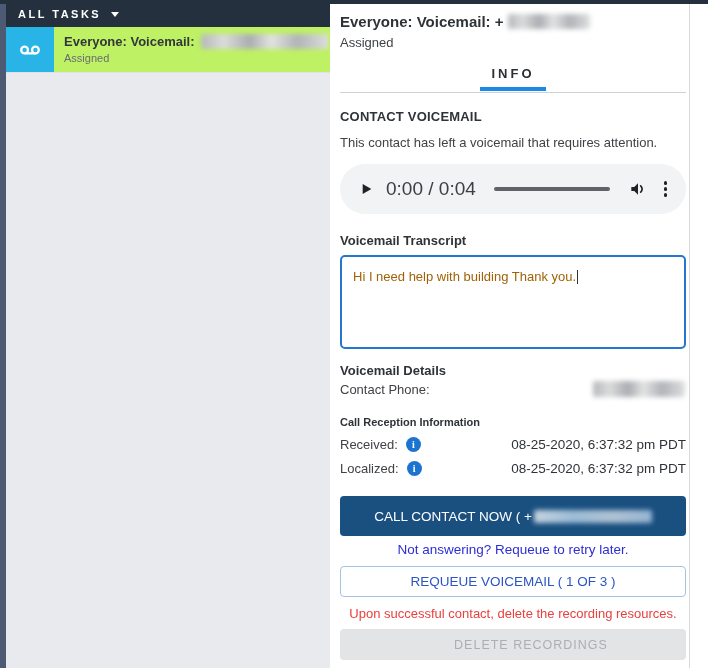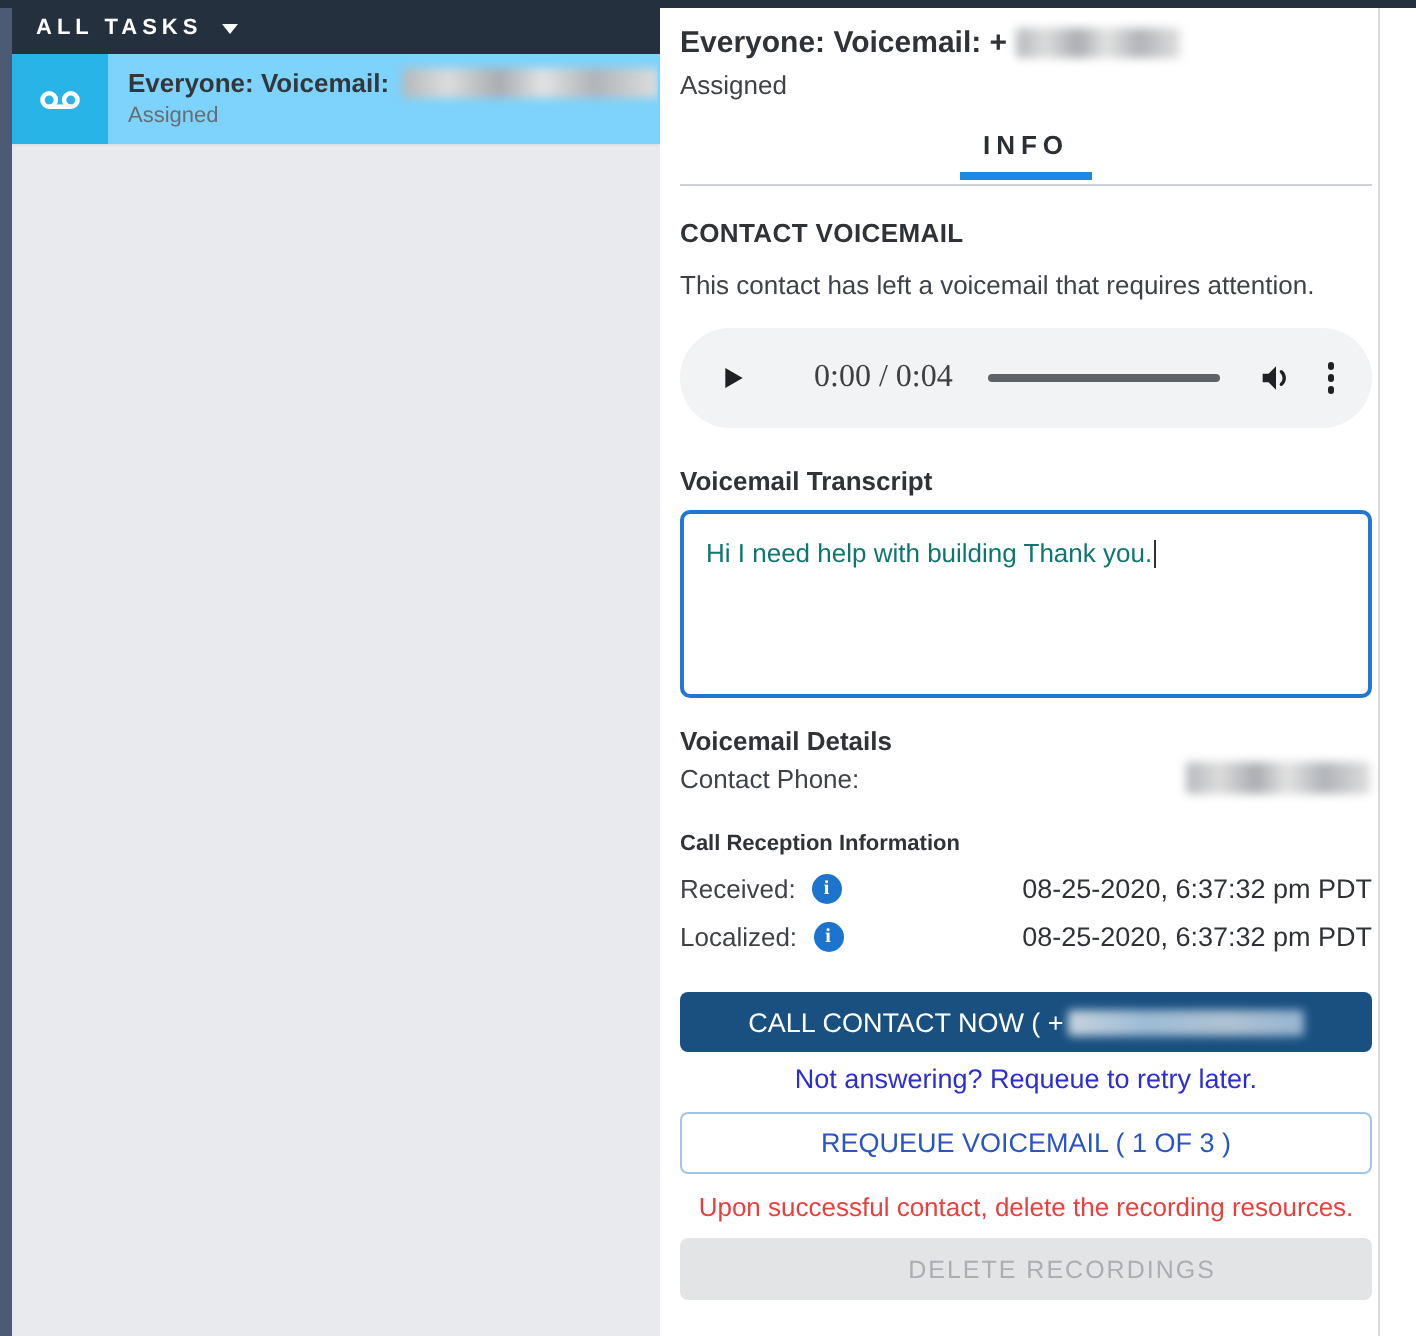--- a/index.html
+++ b/index.html
@@ -11,21 +11,21 @@
 
   
   .left-strip { width:6px; height:100%; background:#4d5a73; flex:none; }
 
   
   .sidebar { width:324px; flex:none; display:flex; flex-direction:column; background:#e9eaee; position:relative; z-index:6; }
   .sidebar-header { height:27px; background:#25303f; display:flex; align-items:center; padding-left:12px; gap:10px; flex:none; }
   .sidebar-header-label { color:#fff; font-size:11px; font-weight:bold; letter-spacing:2.5px; }
   .caret-down { width:0; height:0; border-left:4px solid transparent; border-right:4px solid transparent; border-top:5px solid #fff; margin-top:1px; }
 
-  .task-item { height:46px; background:#7dd3fc; border-bottom:1px solid #dfe1e4; display:flex; align-items:stretch; flex:none; cursor:pointer; }
+  .task-item { height:46px; background:#bef264; border-bottom:1px solid #dfe1e4; display:flex; align-items:stretch; flex:none; cursor:pointer; }
   .task-icon { width:48px; flex:none; background:#29b4e8; display:flex; align-items:center; justify-content:center; }
   .task-body { padding:7px 0 0 10px; overflow:hidden; }
   .task-title-row { display:flex; align-items:center; gap:6px; }
   .task-title { font-size:13px; font-weight:bold; color:#33363a; white-space:nowrap; }
   .task-status { font-size:11px; color:#696d72; margin-top:3px; }
   .sidebar-rest { flex:1; background:#e9eaee; }
 
   
   .redact { display:inline-block; border-radius:2px; filter:blur(2.5px);
     background:linear-gradient(90deg,#b4b7bb 0%,#dcdcdc 18%,#a9acb1 38%,#e3e3e3 55%,#b0b3b8 75%,#dedede 100%); }
@@ -46,42 +46,42 @@
   .tabs { margin-top:14px; text-align:center; border-bottom:1px solid #ced1d5; height:29px; position:relative; }
   .tab { display:inline-block; font-size:13px; font-weight:bold; letter-spacing:3px; color:#2b2f33; padding-bottom:8px; position:relative; cursor:pointer; }
   .tab-underline { position:absolute; left:50%; transform:translateX(-50%); bottom:-2px; width:66px; height:4px; background:#1e88e5; }
 
   .section-title { margin-top:16px; font-size:13px; font-weight:bold; color:#2f3337; letter-spacing:.2px; }
   .section-desc { margin-top:11px; font-size:13px; color:#3f4246; }
 
   
   .player { margin-top:14px; height:50px; background:#f1f3f4; border-radius:26px; display:flex; align-items:center; padding:0 17px; }
   .play-btn { width:18px; height:18px; flex:none; cursor:pointer; display:flex; align-items:center; justify-content:center; }
-  .player-time { font-size:16px; color:#3c4043; margin-left:32px; white-space:nowrap;font-family:Liberation Serif, serif; }
+  .player-time { font-size:19px; color:#3c4043; margin-left:11px; white-space:nowrap; }
   .seek-bar { flex:1; height:4px; background:#5f6368; border-radius:2px; margin:0 18px; cursor:pointer; }
   .vol-btn { width:20px; height:20px; flex:none; cursor:pointer; }
   .kebab { margin-left:14px; display:flex; flex-direction:column; gap:2.5px; cursor:pointer; padding:2px; }
   .kebab i { width:3.5px; height:3.5px; border-radius:50%; background:#202124; }
 
   .field-label { margin-top:19px; font-size:13px; font-weight:bold; color:#2f3337; }
   .transcript-box { margin-top:7px; width:100%; height:94px; border:2px solid #2376d2; border-radius:5px; padding:12px 11px;
-    font-family:inherit; font-size:13px; color:#0f766e; background:#fff; resize:none; overflow:hidden; cursor:text; }
+    font-family:inherit; font-size:13px; color:#a16207; background:#fff; resize:none; overflow:hidden; cursor:text; }
   .caret-i { display:inline-block; width:1px; height:14px; background:#2f3337; vertical-align:text-bottom; margin-left:1px; }
 
   .details-title { margin-top:14px; font-size:13px; font-weight:bold; color:#2f3337; }
   .kv-row { display:flex; justify-content:space-between; align-items:center; margin-top:3px; }
   .kv-label { font-size:13px; color:#3f4246; }
   .kv-label-wrap { display:flex; align-items:center; gap:8px; }
   .info-icon { width:15px; height:15px; border-radius:50%; background:#1d74cf; color:#fff; font-size:10px; font-weight:bold;
     display:flex; align-items:center; justify-content:center; font-family:"Liberation Serif", serif; cursor:pointer; }
   .kv-value { font-size:13.5px; color:#2f3337; white-space:nowrap; }
   .reception-title { margin-top:19px; font-size:11px; font-weight:bold; color:#2f3337; }
   .reception-row { display:flex; justify-content:space-between; align-items:center; margin-top:9px; }
 
-  .call-btn { margin-top:20px; width:100%; height:30px; background:#1a5080; border:none; border-radius:4px; color:#fff;
+  .call-btn { margin-top:20px; width:100%; height:40px; background:#1a5080; border:none; border-radius:4px; color:#fff;
     font-family:inherit; font-size:13.5px; cursor:pointer; display:flex; align-items:center; justify-content:center; gap:2px; }
   .hint-link { margin-top:6px; text-align:center; font-size:13.5px; color:#2d2dd4; cursor:pointer; }
   .requeue-btn { margin-top:9px; width:100%; height:31px; background:#fff; border:1px solid #a3c4e6; border-radius:4px;
     color:#2b55c4; font-family:inherit; font-size:13.5px; cursor:pointer; }
   .delete-note { margin-top:9px; text-align:center; font-size:13px; color:#e8403e; }
   .delete-btn { margin-top:8px; width:100%; height:31px; background:#e3e4e6; border:none; border-radius:4px;
     color:#abaeb3; font-family:inherit; font-size:12.5px; letter-spacing:1px; cursor:default;padding-left:36px; }
 
   .right-gutter { flex:1; background:#fff; }
 </style>

